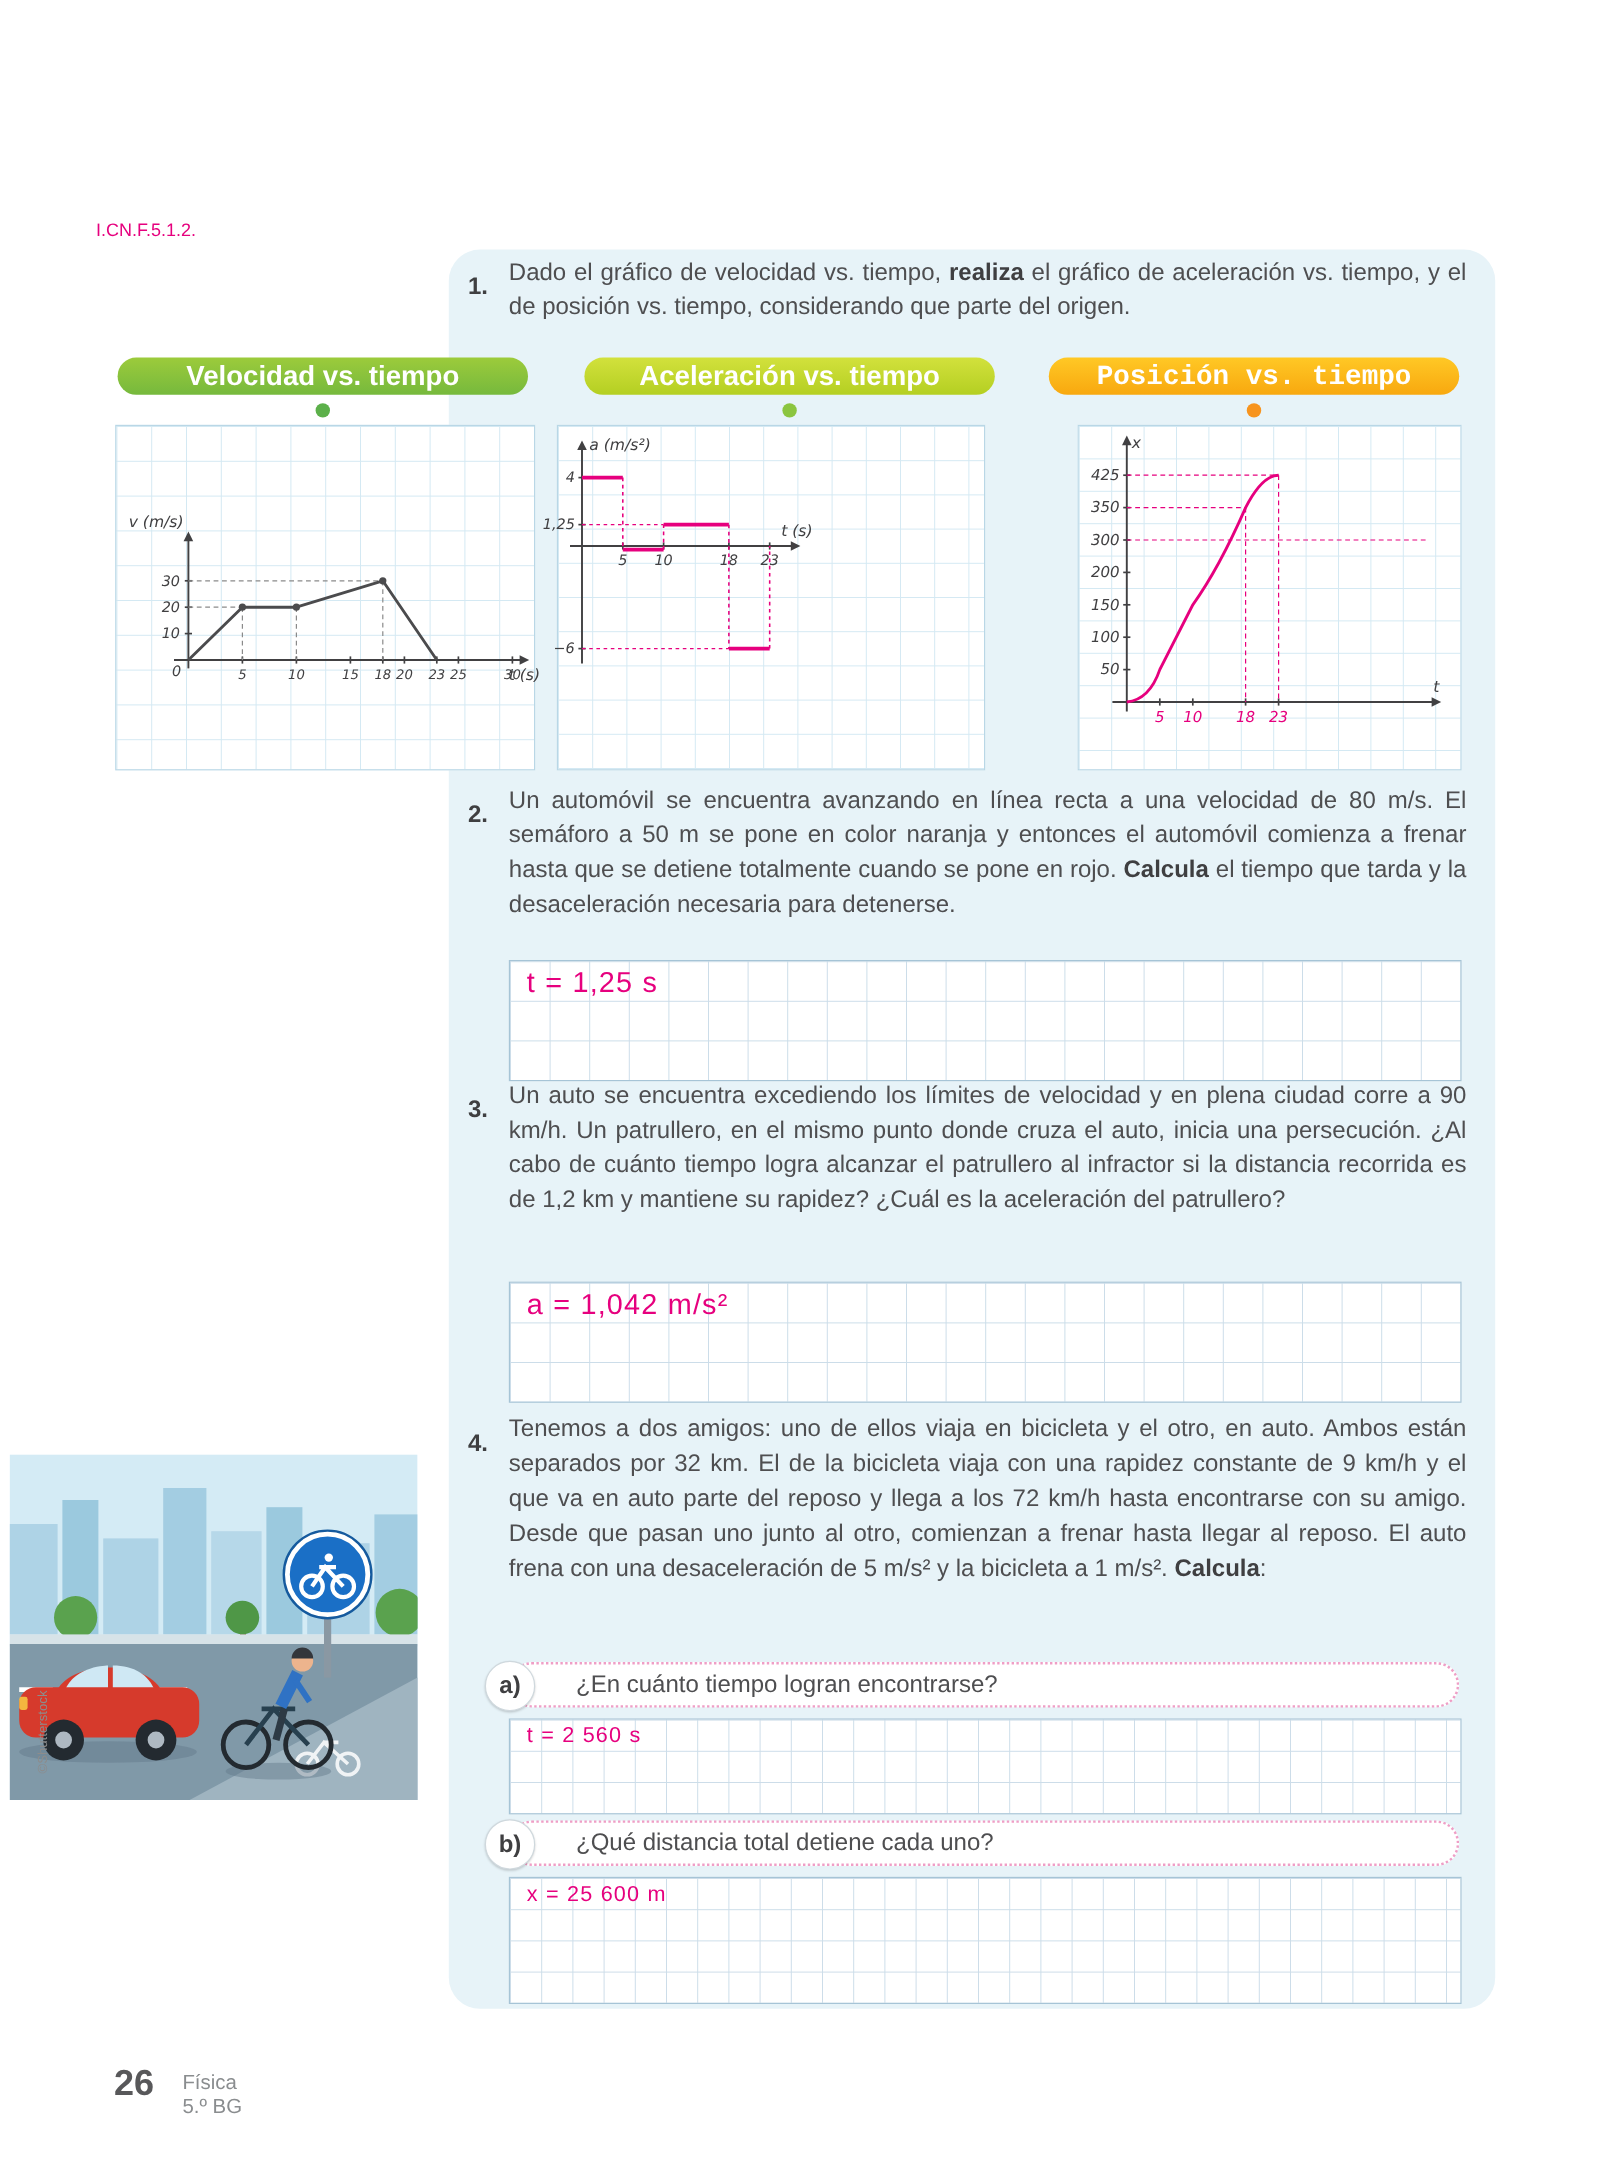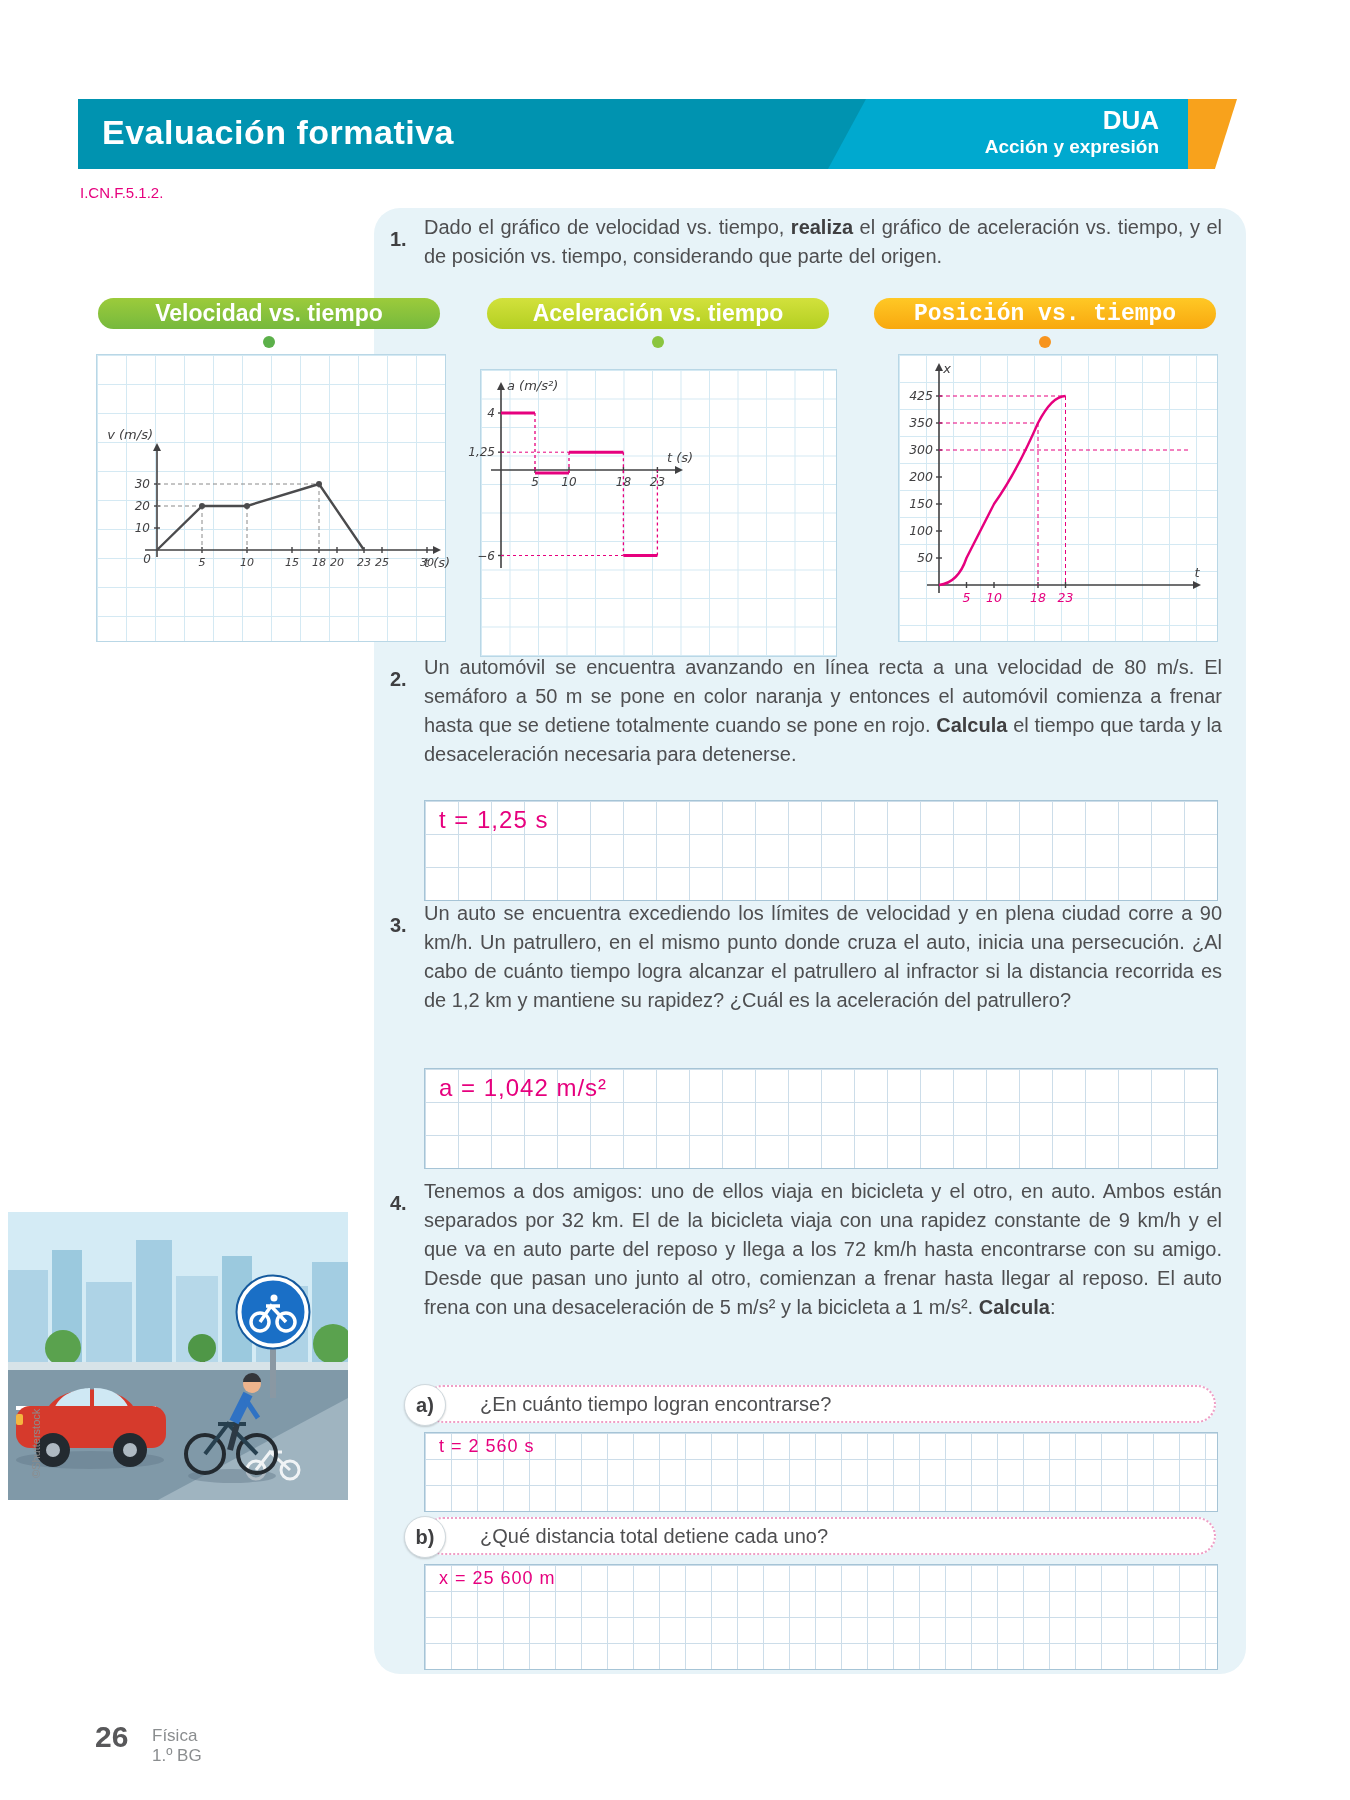--- a/index.html
+++ b/index.html
@@ -61,30 +61,20 @@
 
   
   .pageno{position:absolute;left:95px;top:1720px;font-size:30px;font-weight:bold;color:#58585a;}
   .subj{position:absolute;left:152px;top:1726px;font-size:17px;color:#8a8d8f;line-height:20px;}
 </style>
 </head>
 <body>
 
 <div class="page">
 
-  <div class="hbar">
-    <div class="base"></div>
-    <div class="dua-seg"></div>
-    <div class="corner"></div>
-    <div class="title">Evaluación formativa</div>
-    <div class="dua-text">
-      <div class="b1">DUA</div>
-      <div class="b2">Acción y expresión</div>
-    </div>
-  </div>
 
   <div class="code">I.CN.F.5.1.2.</div>
 
   <div class="panel"></div>
 
   <div class="qnum" style="left:390px;top:228px;">1.</div>
   <p class="qtext" style="left:424px;top:213px;width:798px;">
     <span>Dado el gráfico de velocidad vs. tiempo, </span><b>realiza</b><span> el gráfico de aceleración vs. tiempo, y el de posición vs. tiempo, considerando que parte del origen.</span>
   </p>
 
@@ -130,21 +120,21 @@
         <line x1="60" y1="151" x2="105" y2="151" stroke="#8a8a8a" stroke-width="1" stroke-dasharray="4 3"></line>
         <line x1="105" y1="151" x2="105" y2="195" stroke="#8a8a8a" stroke-width="1" stroke-dasharray="4 3"></line>
         <line x1="150" y1="151" x2="150" y2="195" stroke="#8a8a8a" stroke-width="1" stroke-dasharray="4 3"></line>
         <line x1="222" y1="129" x2="222" y2="195" stroke="#8a8a8a" stroke-width="1" stroke-dasharray="4 3"></line>
         <polyline points="60,195 105,151 150,151 222,129 267,195" fill="none" stroke="#4b4b4d" stroke-width="2.4" stroke-linejoin="round"></polyline>
         <circle cx="105" cy="151" r="3" fill="#4b4b4d"></circle>
         <circle cx="150" cy="151" r="3" fill="#4b4b4d"></circle>
         <circle cx="222" cy="129" r="3" fill="#4b4b4d"></circle>
       </svg>
   </div>
-  <div class="chartbox" style="left:480px;width:355px;background-size:28.5px 28.5px;margin-top:15px;">
+  <div class="chartbox" style="left:464px;width:355px;background-size:28.5px 28.5px;">
     <svg id="c2" width="355" height="286">
         <line x1="20" y1="198" x2="20" y2="16" stroke="#414042" stroke-width="1.6"></line>
         <polygon points="16,20 24,20 20,12" fill="#414042"></polygon>
         <line x1="10" y1="100" x2="196" y2="100" stroke="#414042" stroke-width="1.6"></line>
         <polygon points="194,96 194,104 202,100" fill="#414042"></polygon>
         <text x="26" y="20" text-anchor="start" fill="#414042" font-size="13" font-style="italic" font-family="&quot;DejaVu Sans&quot;,sans-serif">a (m/s²)</text>
         <text x="186" y="92" text-anchor="start" fill="#414042" font-size="13" font-style="italic" font-family="&quot;DejaVu Sans&quot;,sans-serif">t (s)</text>
         <line x1="17" y1="43" x2="23" y2="43" stroke="#414042" stroke-width="1.4"></line>
         <text x="14" y="47" text-anchor="end" fill="#414042" font-size="12" font-style="italic" font-family="&quot;DejaVu Sans&quot;,sans-serif">4</text>
         <line x1="17" y1="82.1875" x2="23" y2="82.1875" stroke="#414042" stroke-width="1.4"></line>
@@ -313,16 +303,16 @@
         <path d="M252,110 L263,94 L278,110 M263,94 L272,94 M258,94 L267,94"></path>
         <circle cx="266" cy="86" r="3.5" fill="#ffffff" stroke="none"></circle>
       </g>
     </g>
   </svg>
   <div class="credit">©Shutterstock</div>
 
   <div class="pageno">26</div>
   <div class="subj">
     <div>Física</div>
-    <div>1.º BG</div>
+    <div>5.º BG</div>
   </div>
 
 </div>
 
 </body></html>

